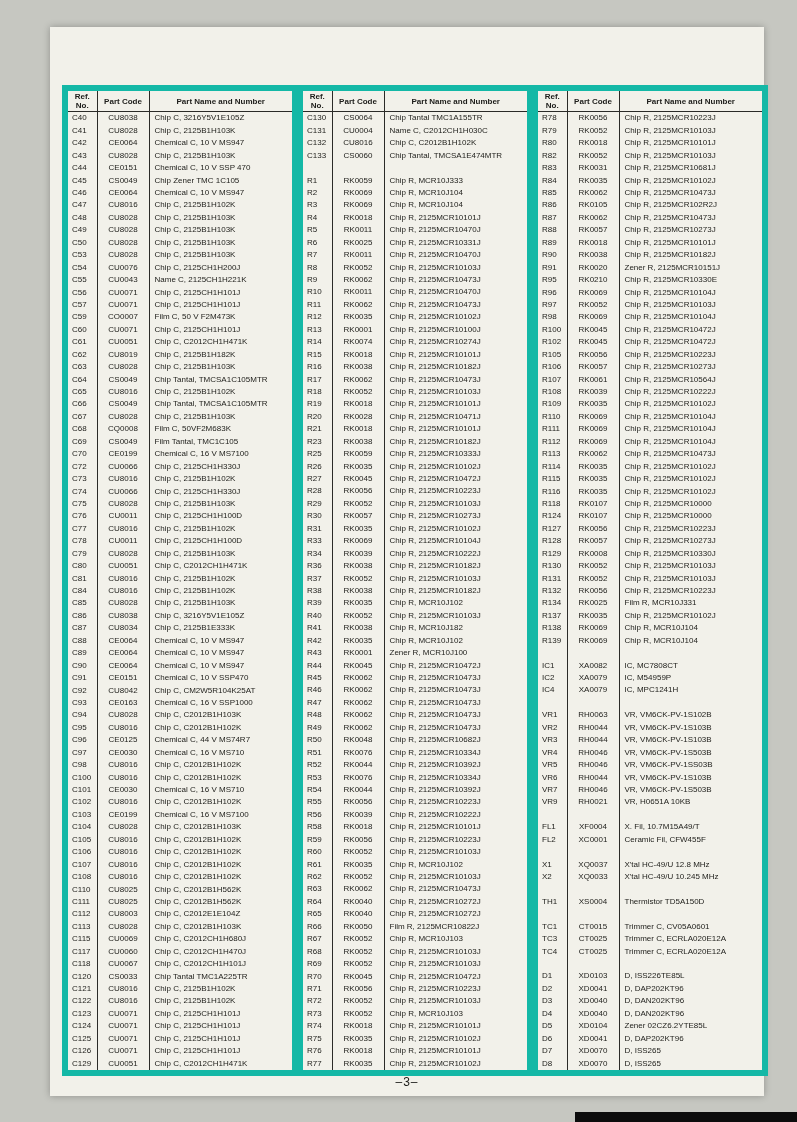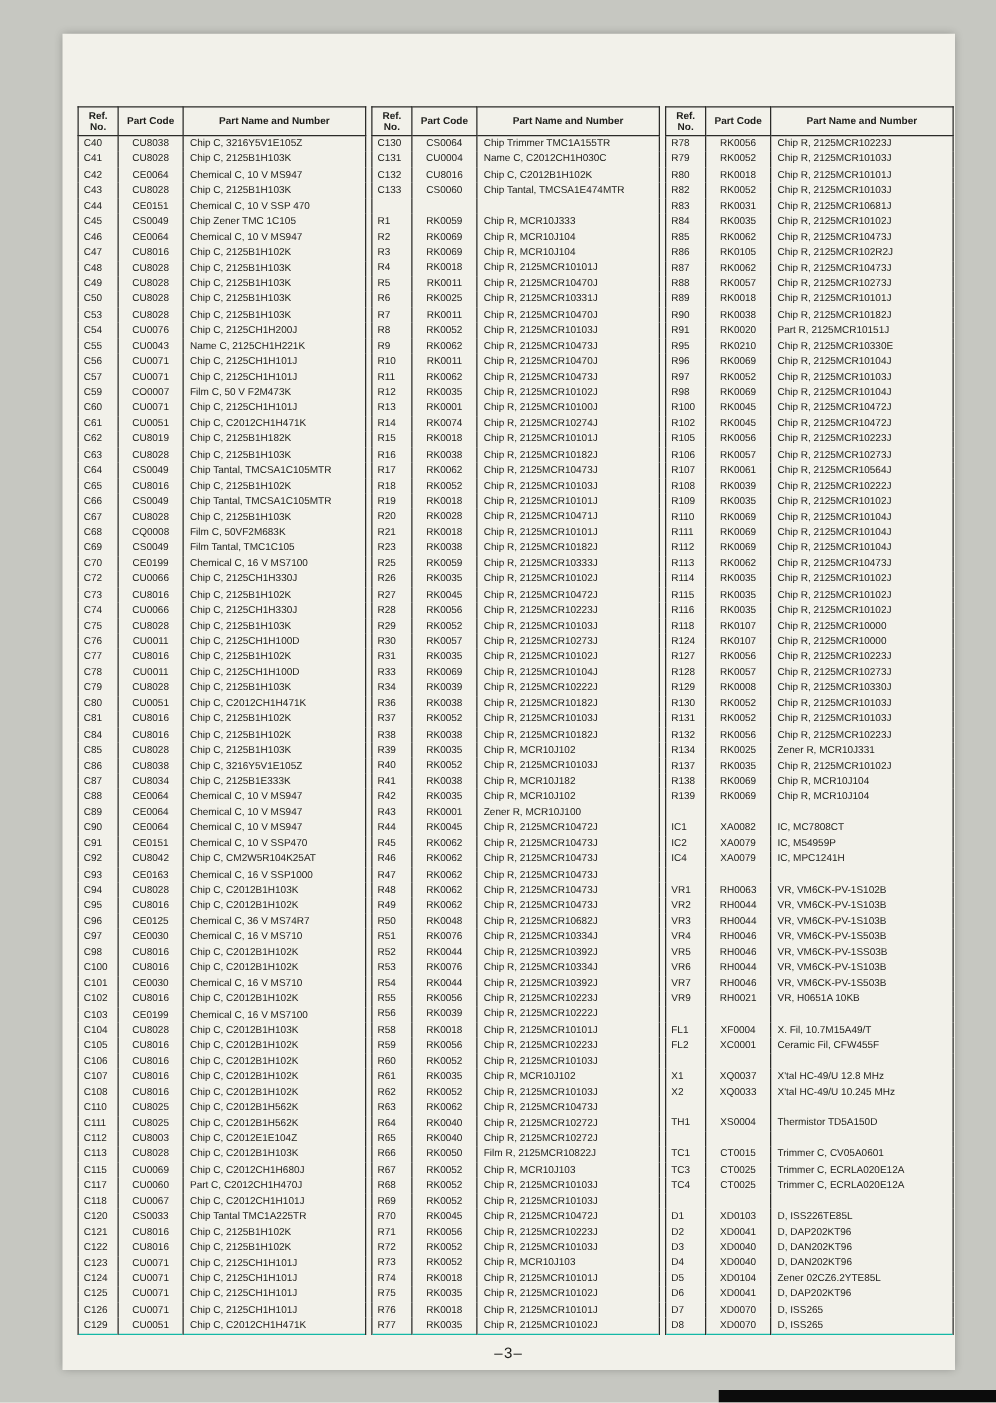--- a/index.html
+++ b/index.html
@@ -15,21 +15,21 @@
     width: 714px; height: 1069px;
     background: #f2f1ea;
     box-shadow: 0 0 7px rgba(0,0,0,0.28);
   }
   .parts-table {
     position: absolute;
     top: 58px;
     width: 230px;
     border-collapse: collapse;
     table-layout: fixed;
-    border: 1px solid #14b8a6;
+    border: 6px solid #14b8a6;
   }
   .parts-table th {
     border: 1px solid #2b2b28;
     font-size: 8px;
     font-weight: bold;
     color: #1d1d1a;
     text-align: center;
     vertical-align: middle;
     height: 23px;
     padding: 1px 2px;
@@ -333,21 +333,21 @@
           <td class="c-part-name">Chip C, C2012B1H103K</td>
         </tr>
         <tr>
           <td class="c-ref-no">C95</td>
           <td class="c-part-code">CU8016</td>
           <td class="c-part-name">Chip C, C2012B1H102K</td>
         </tr>
         <tr>
           <td class="c-ref-no">C96</td>
           <td class="c-part-code">CE0125</td>
-          <td class="c-part-name">Chemical C, 36 V MS74R7</td>
+          <td class="c-part-name">Chemical C, 44 V MS74R7</td>
         </tr>
         <tr>
           <td class="c-ref-no">C97</td>
           <td class="c-part-code">CE0030</td>
           <td class="c-part-name">Chemical C, 16 V MS710</td>
         </tr>
         <tr>
           <td class="c-ref-no">C98</td>
           <td class="c-part-code">CU8016</td>
           <td class="c-part-name">Chip C, C2012B1H102K</td>
@@ -418,21 +418,21 @@
           <td class="c-part-name">Chip C, C2012B1H103K</td>
         </tr>
         <tr>
           <td class="c-ref-no">C115</td>
           <td class="c-part-code">CU0069</td>
           <td class="c-part-name">Chip C, C2012CH1H680J</td>
         </tr>
         <tr>
           <td class="c-ref-no">C117</td>
           <td class="c-part-code">CU0060</td>
-          <td class="c-part-name">Part C, C2012CH1H470J</td>
+          <td class="c-part-name">Chip C, C2012CH1H470J</td>
         </tr>
         <tr>
           <td class="c-ref-no">C118</td>
           <td class="c-part-code">CU0067</td>
           <td class="c-part-name">Chip C, C2012CH1H101J</td>
         </tr>
         <tr>
           <td class="c-ref-no">C120</td>
           <td class="c-part-code">CS0033</td>
           <td class="c-part-name">Chip Tantal TMC1A225TR</td>
@@ -484,21 +484,21 @@
         <tr>
           <th>Ref. No.</th>
           <th>Part Code</th>
           <th>Part Name and Number</th>
         </tr>
       </thead>
       <tbody>
         <tr>
           <td class="c-ref-no">C130</td>
           <td class="c-part-code">CS0064</td>
-          <td class="c-part-name">Chip Trimmer TMC1A155TR</td>
+          <td class="c-part-name">Chip Tantal TMC1A155TR</td>
         </tr>
         <tr>
           <td class="c-ref-no">C131</td>
           <td class="c-part-code">CU0004</td>
           <td class="c-part-name">Name C, C2012CH1H030C</td>
         </tr>
         <tr>
           <td class="c-ref-no">C132</td>
           <td class="c-part-code">CU8016</td>
           <td class="c-part-name">Chip C, C2012B1H102K</td>
@@ -945,21 +945,21 @@
           <td class="c-part-name">Chip R, 2125MCR10101J</td>
         </tr>
         <tr>
           <td class="c-ref-no">R90</td>
           <td class="c-part-code">RK0038</td>
           <td class="c-part-name">Chip R, 2125MCR10182J</td>
         </tr>
         <tr>
           <td class="c-ref-no">R91</td>
           <td class="c-part-code">RK0020</td>
-          <td class="c-part-name">Part R, 2125MCR10151J</td>
+          <td class="c-part-name">Zener R, 2125MCR10151J</td>
         </tr>
         <tr>
           <td class="c-ref-no">R95</td>
           <td class="c-part-code">RK0210</td>
           <td class="c-part-name">Chip R, 2125MCR10330E</td>
         </tr>
         <tr>
           <td class="c-ref-no">R96</td>
           <td class="c-part-code">RK0069</td>
           <td class="c-part-name">Chip R, 2125MCR10104J</td>
@@ -1080,21 +1080,21 @@
           <td class="c-part-name">Chip R, 2125MCR10103J</td>
         </tr>
         <tr>
           <td class="c-ref-no">R132</td>
           <td class="c-part-code">RK0056</td>
           <td class="c-part-name">Chip R, 2125MCR10223J</td>
         </tr>
         <tr>
           <td class="c-ref-no">R134</td>
           <td class="c-part-code">RK0025</td>
-          <td class="c-part-name">Zener R, MCR10J331</td>
+          <td class="c-part-name">Film R, MCR10J331</td>
         </tr>
         <tr>
           <td class="c-ref-no">R137</td>
           <td class="c-part-code">RK0035</td>
           <td class="c-part-name">Chip R, 2125MCR10102J</td>
         </tr>
         <tr>
           <td class="c-ref-no">R138</td>
           <td class="c-part-code">RK0069</td>
           <td class="c-part-name">Chip R, MCR10J104</td>

